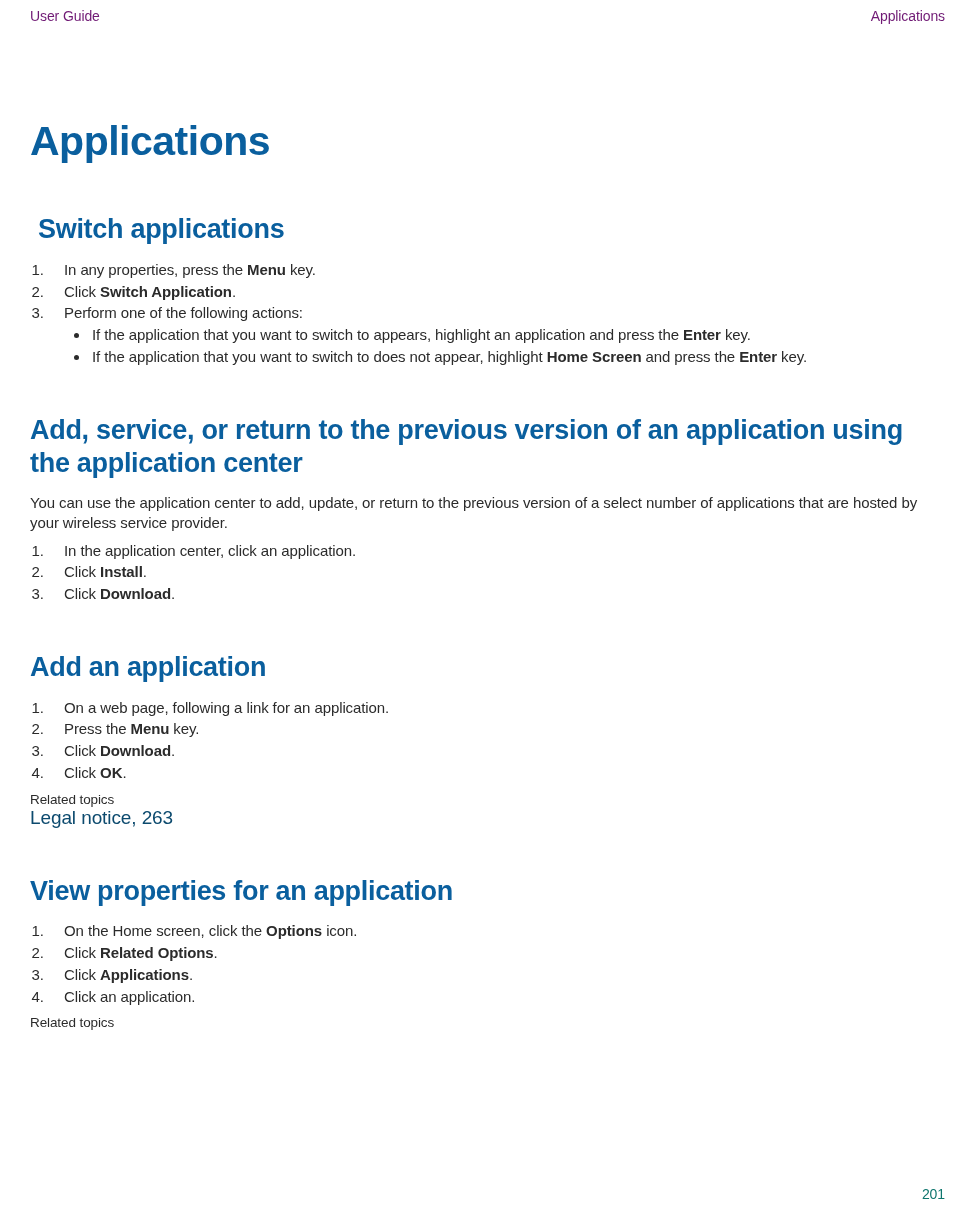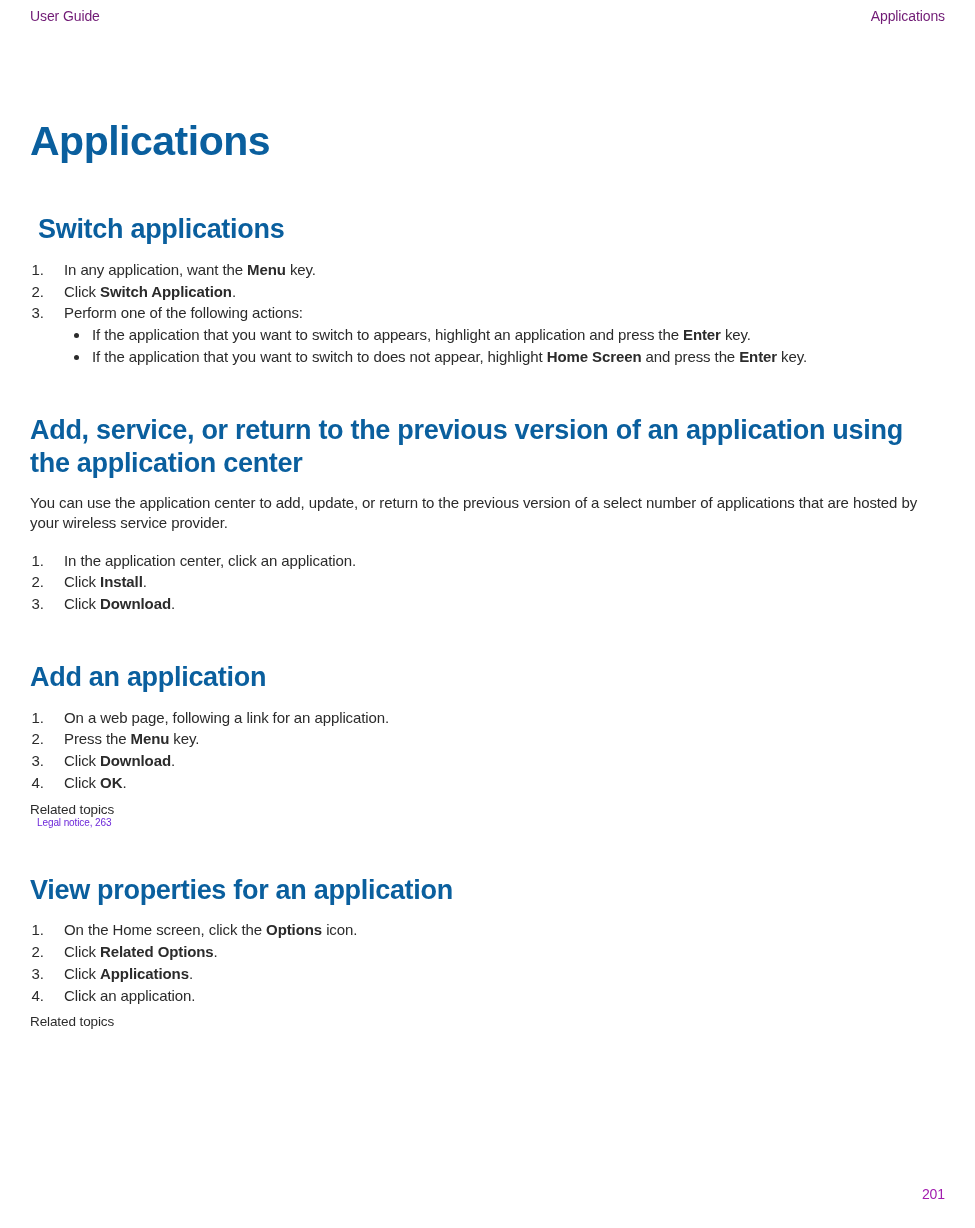--- a/index.html
+++ b/index.html
@@ -32,21 +32,21 @@
       color: #0a5f9e;
       margin-top: 46px;
       margin-bottom: 12px;
       letter-spacing: -0.3px;
       line-height: 1.25;
     }
     h2:first-of-type { margin-top: 0; margin-left: 8px; }
     p.intro {
       font-size: 15px;
       line-height: 1.35;
-      margin-bottom: 16px;
+      margin-bottom: 6px;
     }
     ol {
       list-style-position: outside;
       padding-left: 18px;
       font-size: 15px;
       line-height: 1.45;
     }
     ol > li {
       padding-left: 16px;
     }
@@ -57,47 +57,46 @@
       font-size: 15px;
       line-height: 1.45;
     }
     ul > li { padding-left: 2px; }
     .related-label {
       font-size: 13.5px;
       font-weight: 400;
       margin-top: 8px;
     }
     .related-link {
-      font-size: 10px;
-      color: #6d28d9;
+      font-size: 19px;
+      color: #0c4a6e;
       margin-top: 0;
-      margin-left: 7px;
     }
     .page-number {
       position: absolute;
       bottom: 26px;
       right: 30px;
       font-size: 14px;
-      color: #a21caf;
+      color: #0f766e;
     }
     b { font-weight: 700; }
   </style>
 </head>
 <body>
 
 <div class="header">
   <span>User Guide</span>
   <span>Applications</span>
 </div>
 
 <h1>Applications</h1>
 
 <h2>Switch applications</h2>
 <ol>
-  <li><span>In any application, want the </span><b>Menu</b><span> key.</span></li>
+  <li><span>In any properties, press the </span><b>Menu</b><span> key.</span></li>
   <li><span>Click </span><b>Switch Application</b><span>.</span></li>
   <li><span>Perform one of the following actions:</span>
     <ul>
       <li><span>If the application that you want to switch to appears, highlight an application and press the </span><b>Enter</b><span> key.</span></li>
       <li><span>If the application that you want to switch to does not appear, highlight </span><b>Home Screen</b><span> and press the </span><b>Enter</b><span> key.</span></li>
     </ul>
   </li>
 </ol>
 
 <h2>Add, service, or return to the previous version of an application using the application center</h2>

